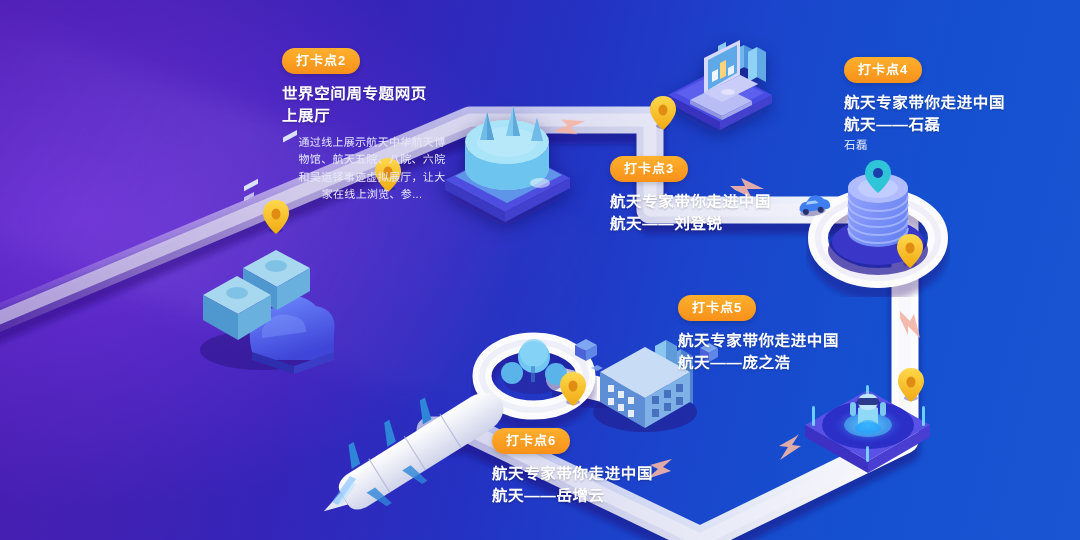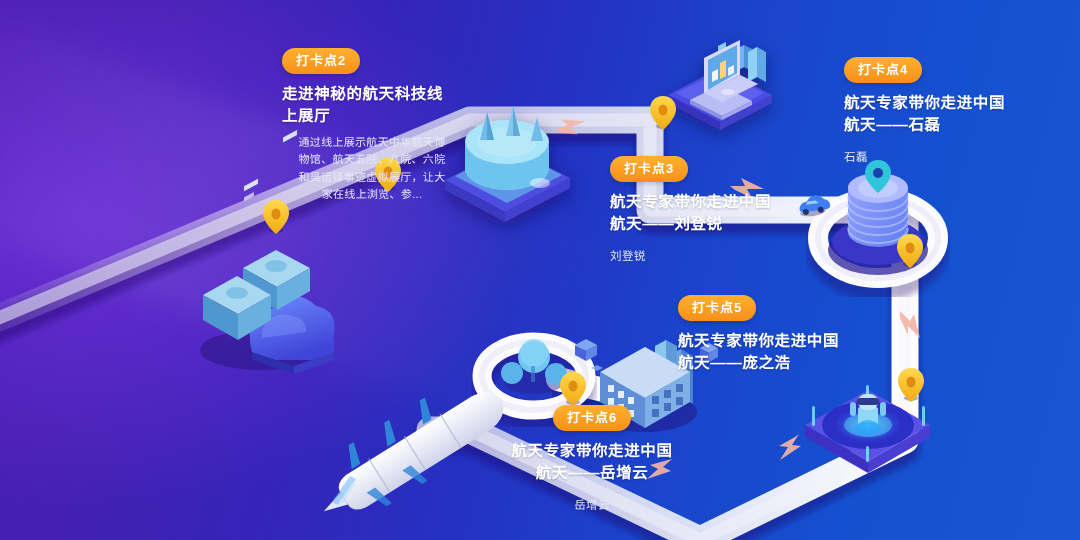--- a/index.html
+++ b/index.html
@@ -45,21 +45,21 @@
   .ttl {
     color:#fff; font-size:15.5px; font-weight:bold; line-height:1.42;
     margin-top:9px; letter-spacing:.6px; white-space:pre-line;
     text-shadow:0 1px 2px rgba(0,0,0,.25);
   }
   .sub {
     color:#dfe2f6; font-size:11.5px; line-height:1.58; margin-top:7px;
     letter-spacing:.3px; white-space:pre-line;
   }
   .sub.tiny { font-size:11px; color:#e6e8fa;text-align:center; }
-  .name { color:#e4e7f8; font-size:11.5px; margin-top:12px; letter-spacing:.4px; }
+  .name { color:#e4e7f8; font-size:11.5px; margin-top:0; letter-spacing:.4px; }
 </style>
 </head>
 <body>
 
 <div id="stage">
 
   <div class="bg"></div>
   <div class="streak"></div>
 
   <svg class="layer" viewBox="0 0 1080 540">
@@ -375,49 +375,47 @@
       <g transform="translate(573,386)">
         <ellipse cx="0" cy="16" rx="7" ry="3" fill="#1b1170" opacity=".35"></ellipse>
         <path d="M 0 -14 c 8 0 13 6 13 13 c 0 10 -13 21 -13 21 c 0 0 -13 -11 -13 -21 c 0 -7 5 -13 13 -13 z" fill="url(#pinG)"></path>
         <ellipse cx="0" cy="0" rx="4.5" ry="5.5" fill="#e08c12"></ellipse>
       </g>
     </g>
   </svg>
 
   <div class="point" style="left:282px; top:48px; width:180px;">
     <span class="badge">打卡点2</span>
-    <div class="ttl">走进神秘的航天科技线
+    <div class="ttl">世界空间周专题网页
 上展厅</div>
     <div class="sub tiny">通过线上展示航天中华航天博
 物馆、航天五院、八院、六院
 和吴运铎事迹虚拟展厅，让大
 家在线上浏览、参...</div>
   </div>
 
 
   <div class="point" style="left:610px; top:156px; width:200px;">
     <span class="badge">打卡点3</span>
     <div class="ttl">航天专家带你走进中国
 航天——刘登锐</div>
-    <div class="name">刘登锐</div>
   </div>
 
   <div class="point" style="left:844px; top:57px; width:200px;">
     <span class="badge">打卡点4</span>
     <div class="ttl">航天专家带你走进中国
 航天——石磊</div>
     <div class="name">石磊</div>
   </div>
 
   <div class="point" style="left:678px; top:295px; width:200px;">
     <span class="badge">打卡点5</span>
     <div class="ttl">航天专家带你走进中国
 航天——庞之浩</div>
   </div>
 
-  <div class="point" style="left:492px; top:405px; width:200px;text-align:center;">
+  <div class="point" style="left:492px; top:428px; width:200px;">
     <span class="badge">打卡点6</span>
     <div class="ttl">航天专家带你走进中国
 航天——岳增云</div>
-    <div class="name">岳增云</div>
   </div>
 
 </div>
 
 </body></html>

